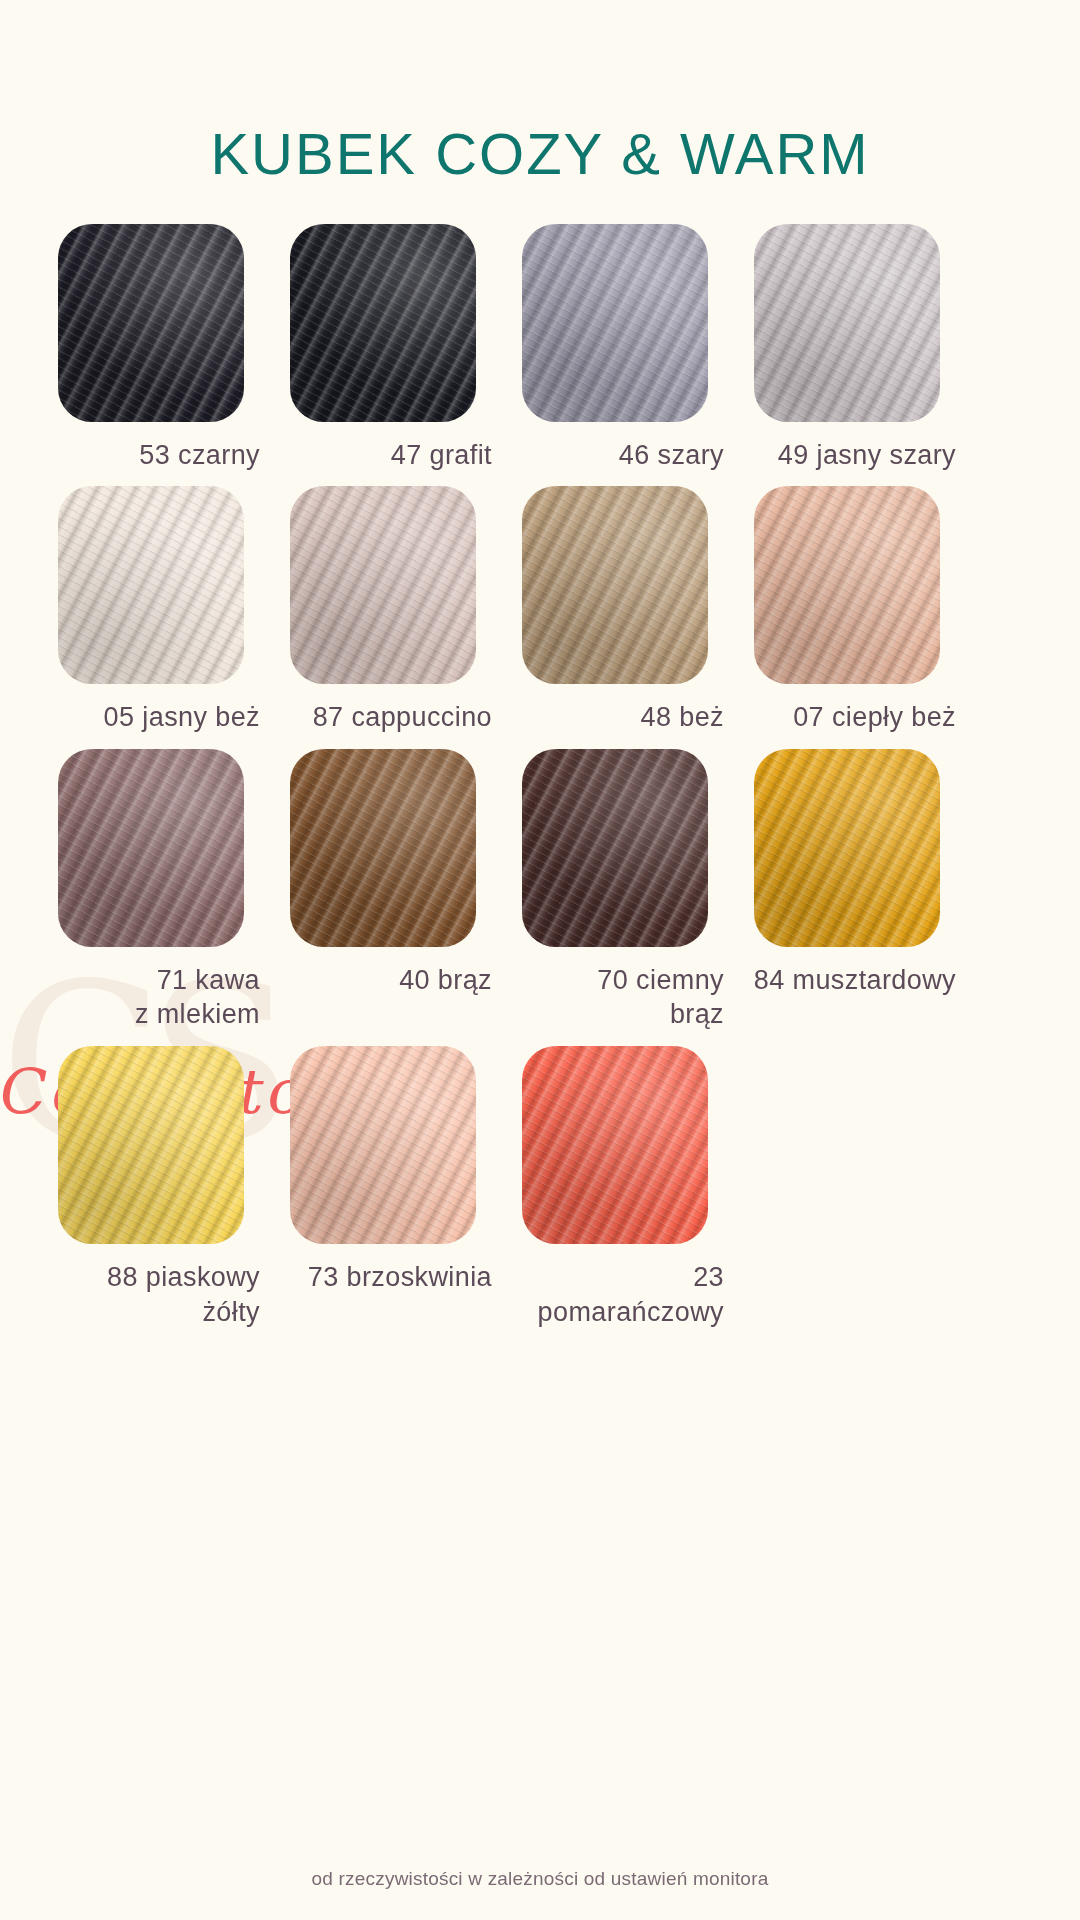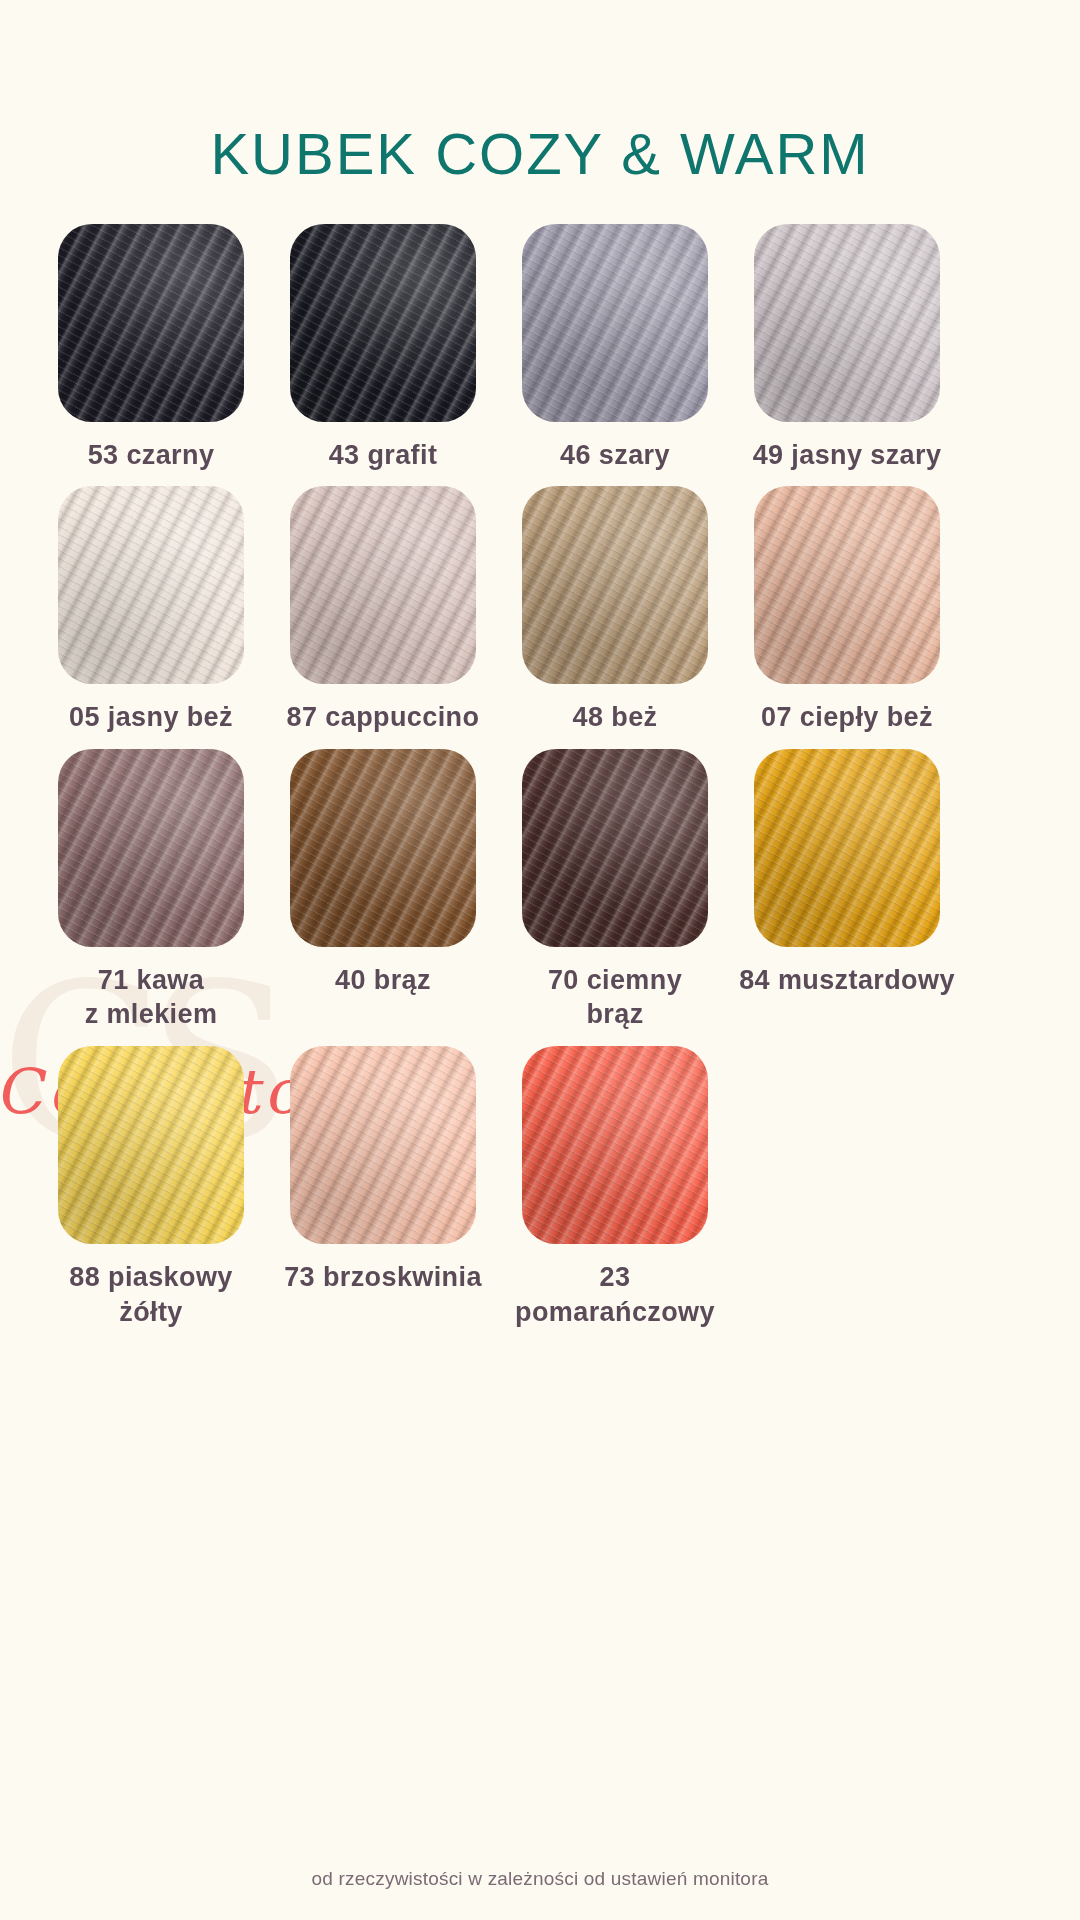--- a/index.html
+++ b/index.html
@@ -123,25 +123,26 @@
         rgba(255,255,255,0.00) 2px,
         rgba(0,0,0,0.00) 5px,
         rgba(0,0,0,0.09) 7px
       ),
       radial-gradient(circle at 72% 26%, rgba(255,255,255,0.22), rgba(255,255,255,0) 62%),
       radial-gradient(circle at 18% 82%, rgba(0,0,0,0.16), rgba(0,0,0,0) 66%);
   }
   .label {
     margin-top: 16px;
     font-size: 27px;
-    font-weight: 700;
+    font-weight: 400;
     letter-spacing: .4px;
     line-height: 1.28;
     color: #5b4a57;
     white-space: pre-line;
+    text-align: right;
   }
 
   
   .footer {
     position: absolute;
     left: 0; right: 0;
     bottom: 26px;
     text-align: center;
     font-size: 19px;
     font-weight: 300;
@@ -165,21 +166,21 @@
 
 <div class="grid">
 
   <div class="row">
     <div class="cell">
       <div class="swatch" style="background: rgb(29, 28, 38);"></div>
       <div class="label">53 czarny</div>
     </div>
     <div class="cell">
       <div class="swatch" style="background: rgb(25, 26, 34);"></div>
-      <div class="label">43 grafit</div>
+      <div class="label">47 grafit</div>
     </div>
     <div class="cell">
       <div class="swatch" style="background: rgb(157, 154, 171);"></div>
       <div class="label">46 szary</div>
     </div>
     <div class="cell">
       <div class="swatch" style="background: rgb(205, 196, 200);"></div>
       <div class="label">49 jasny szary</div>
     </div>
   </div>

